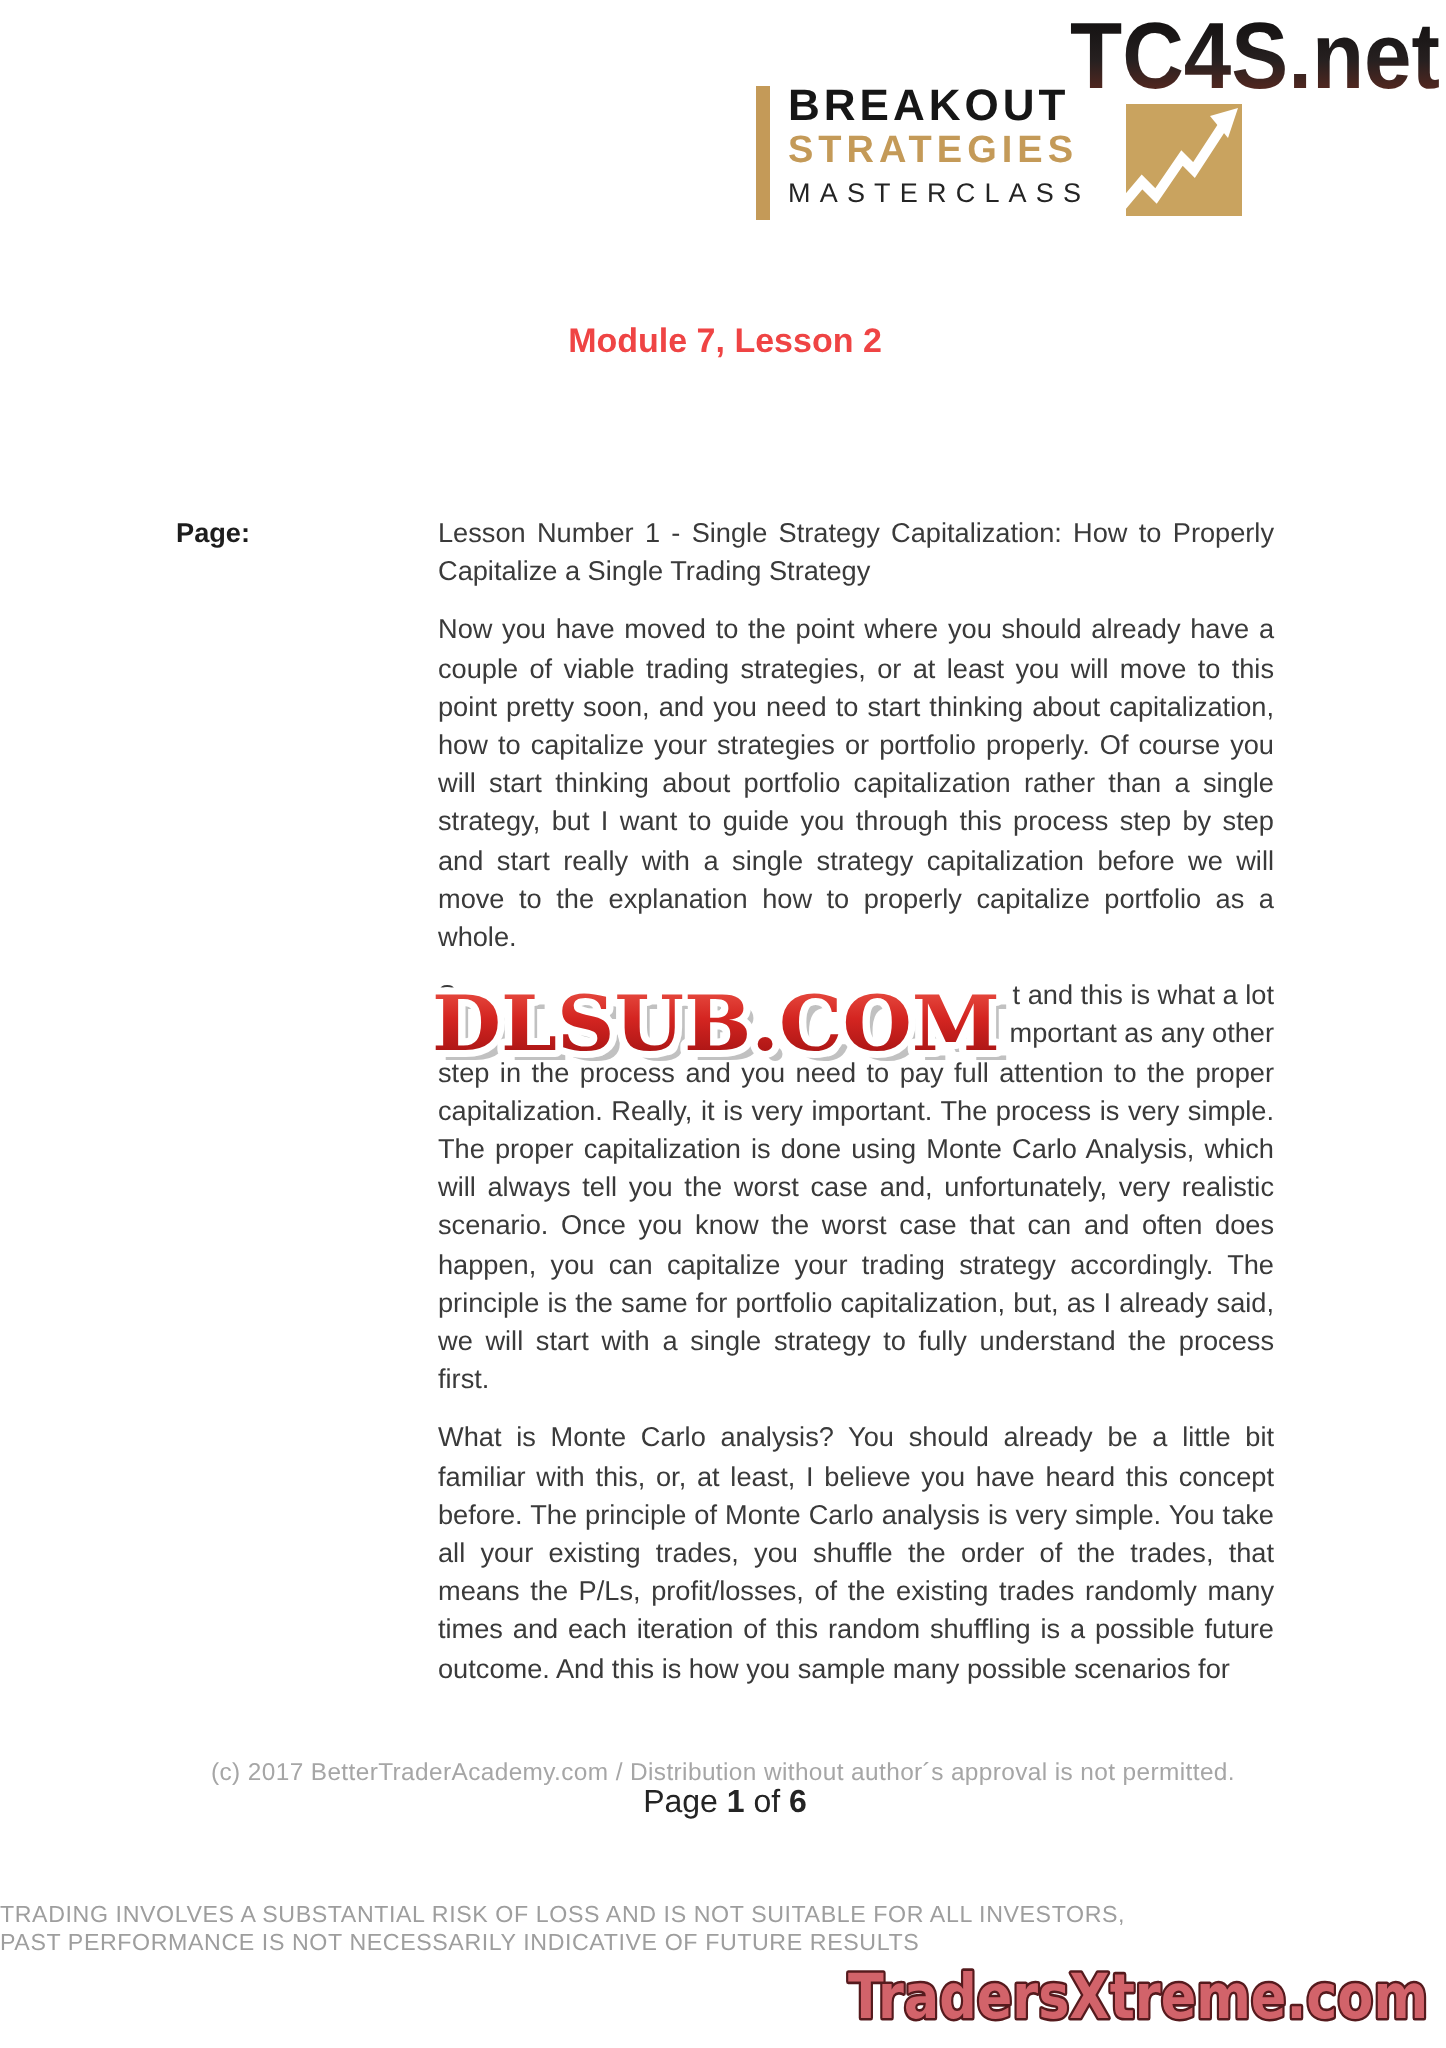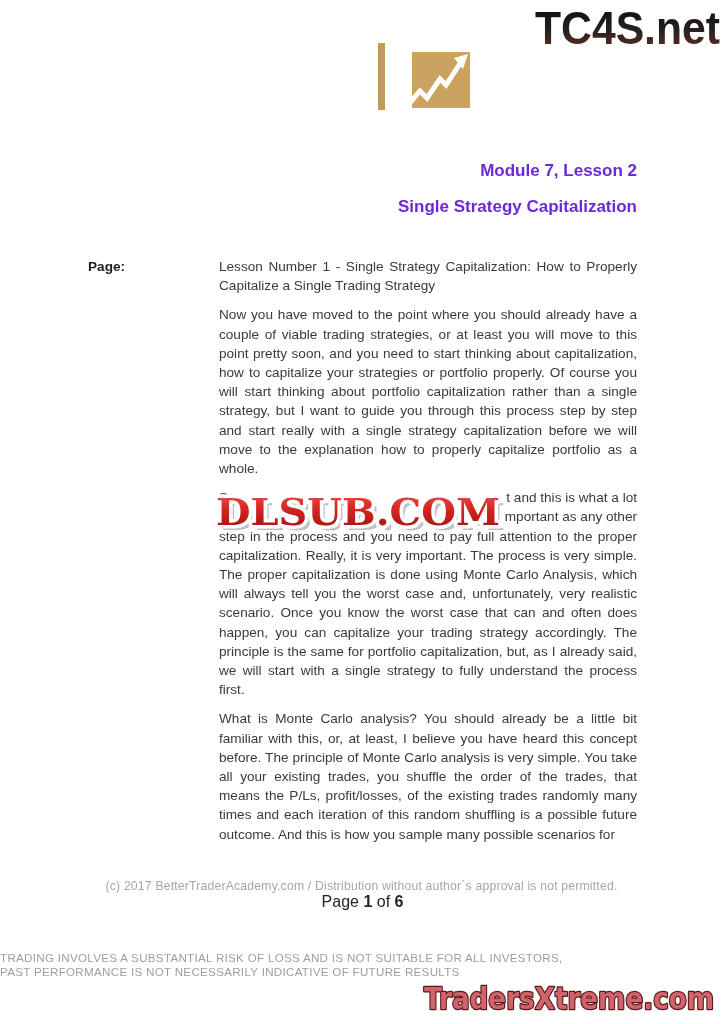--- a/index.html
+++ b/index.html
@@ -22,21 +22,21 @@
   .logo{position:absolute;left:378px;top:41px;display:flex;align-items:flex-start;}
   .logo-bar{width:7px;height:67px;background:#C49A58;margin-right:9px;margin-top:2px;}
   .logo-text{display:flex;flex-direction:column;}
   .logo-line1{font-size:22px;font-weight:800;letter-spacing:2px;color:#161616;line-height:24px;}
   .logo-line2{font-size:19px;font-weight:800;letter-spacing:2.5px;color:#C49A58;line-height:22px;}
   .logo-line3{font-size:13.5px;font-weight:400;letter-spacing:4.6px;color:#242424;line-height:19px;}
   .logo-icon{margin-left:8px;margin-top:9px;}
 
   
   .doc-titles{position:absolute;top:161px;left:88px;width:549px;text-align:center;}
-  .doc-titles h1{margin:0;font-size:17px;font-weight:bold;color:#6d28d9;line-height:20px;text-align:right;}
+  .doc-titles h1{margin:0;font-size:17px;font-weight:bold;color:#ef4444;line-height:20px;}
   .doc-titles h1 + h1{margin-top:16px;}
 
   
   .transcript{
     position:absolute;top:257px;left:88px;width:549px;
     display:grid;grid-template-columns:131px 418px;
   }
   .speaker{font-weight:bold;color:#1d1d1d;font-size:13.6px;line-height:19.2px;}
   .text-col{font-size:13.6px;line-height:19.2px;color:#3a3a3a;}
   .text-col p{margin:0 0 10px 0;text-align:justify;}
@@ -66,30 +66,34 @@
         <stop offset="0" stop-color="#0b0b0b"></stop>
         <stop offset="0.55" stop-color="#262020"></stop>
         <stop offset="1" stop-color="#6e2c20"></stop>
       </linearGradient>
     </defs>
     <text x="188" y="43" text-anchor="end" font-family="Liberation Sans, sans-serif" font-weight="bold" font-size="47" textLength="185" lengthAdjust="spacingAndGlyphs" fill="url(#g-tc)">TC4S.net</text>
   </svg>
 
   <div class="logo">
     <div class="logo-bar"></div>
+    <div class="logo-text">
+      <span class="logo-line1">BREAKOUT</span>
+      <span class="logo-line2">STRATEGIES</span>
+      <span class="logo-line3">MASTERCLASS</span>
+    </div>
     <svg class="logo-icon" width="70" height="66" viewBox="0 0 70 66">
       <rect x="10" y="2" width="58" height="56" fill="#C9A35F"></rect>
       <polyline points="2,60 18,41 25,48 38,29 44,35 59,12" fill="none" stroke="#ffffff" stroke-width="5"></polyline>
       <polygon points="52,8 66,4 61,19" fill="#ffffff"></polygon>
     </svg>
   </div>
 
   <div class="doc-titles">
     <h1>Module 7, Lesson 2</h1>
-    <h1>Single Strategy Capitalization</h1>
   </div>
 
   <div class="transcript">
     <div class="speaker">Page:</div>
     <div class="text-col">
       <p>Lesson Number 1 - Single Strategy Capitalization: How to Properly Capitalize a Single Trading Strategy</p>
       <p>Now you have moved to the point where you should already have a couple of viable trading strategies, or at least you will move to this point pretty soon, and you need to start thinking about capitalization, how to capitalize your strategies or portfolio properly. Of course you will start thinking about portfolio capitalization rather than a single strategy, but I want to guide you through this process step by step and start really with a single strategy capitalization before we will move to the explanation how to properly capitalize portfolio as a whole.</p>
 
       <div class="p3-block">
         <div class="frag-line">

